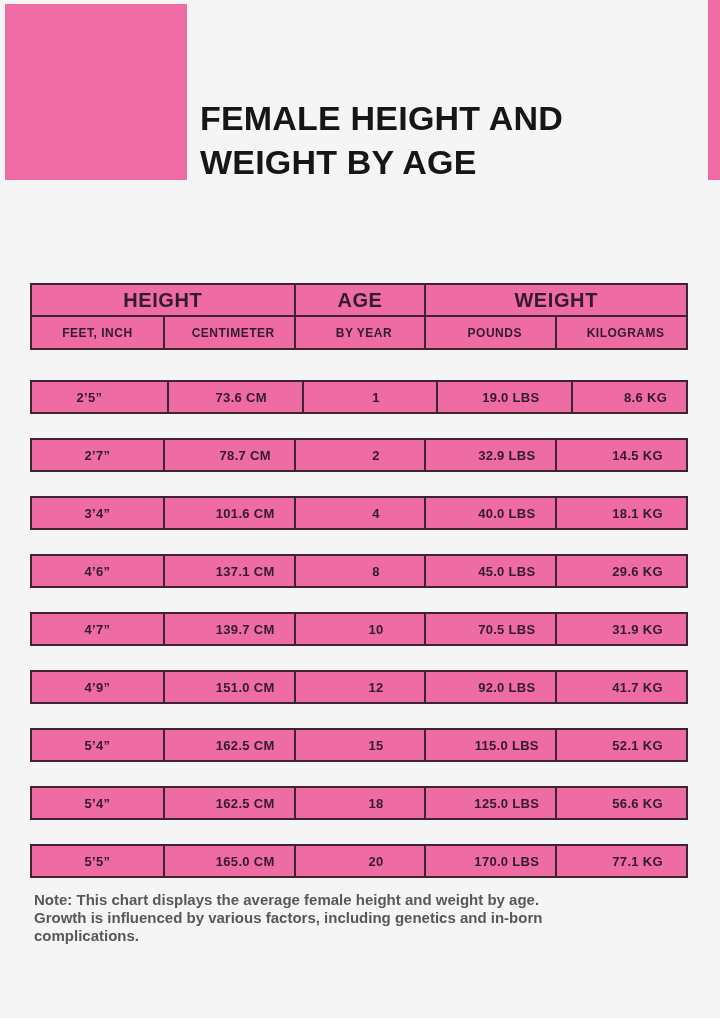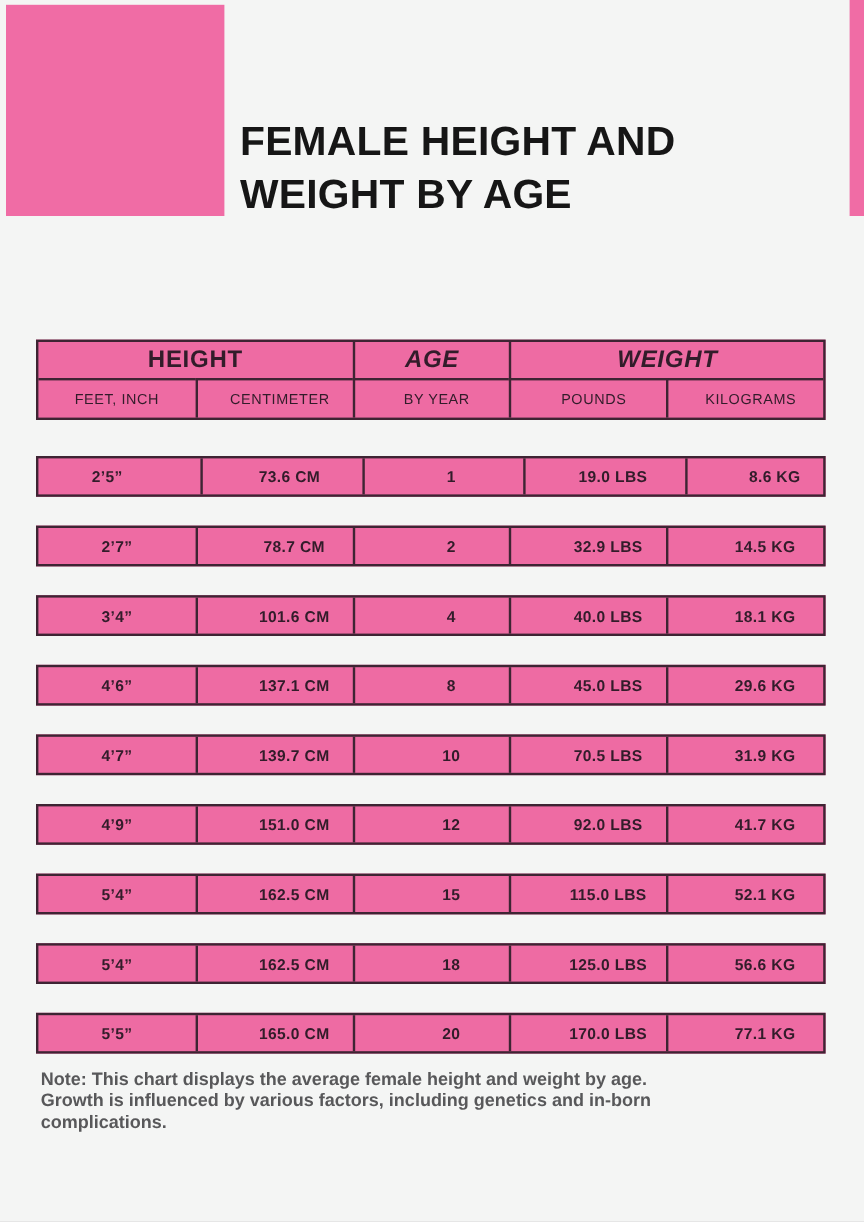--- a/index.html
+++ b/index.html
@@ -26,25 +26,25 @@
   .hw-table{position:absolute;left:30px;top:283px;width:658px;}
   .thead{
     display:grid;grid-template-columns:repeat(5,1fr);grid-template-rows:30px 33px;
     border:2px solid var(--bd);background:var(--cell);
   }
   .gcell{
     display:flex;align-items:center;justify-content:center;
     font-size:20px;font-weight:800;letter-spacing:.6px;color:var(--txt);
   }
   .gcell.span2{grid-column:span 2;}
-  .gcell+.gcell{border-left:2px solid var(--bd);font-style:italic;}
+  .gcell+.gcell{border-left:2px solid var(--bd);}
   .scell{
     display:flex;align-items:center;justify-content:center;
     border-top:2px solid var(--bd);
-    font-size:12px;font-weight:400;letter-spacing:.5px;color:var(--txt);
+    font-size:12px;font-weight:700;letter-spacing:.5px;color:var(--txt);
   }
   .scell+.scell{border-left:2px solid var(--bd);padding-left:8px;}
   .drow{
     display:grid;grid-template-columns:repeat(5,1fr);
     height:34px;margin-top:24px;
     border:2px solid var(--bd);background:var(--cell);
   }
   .drow.first{margin-top:30px;gap:20px;}
   .dcell{
     display:flex;align-items:center;justify-content:center;

